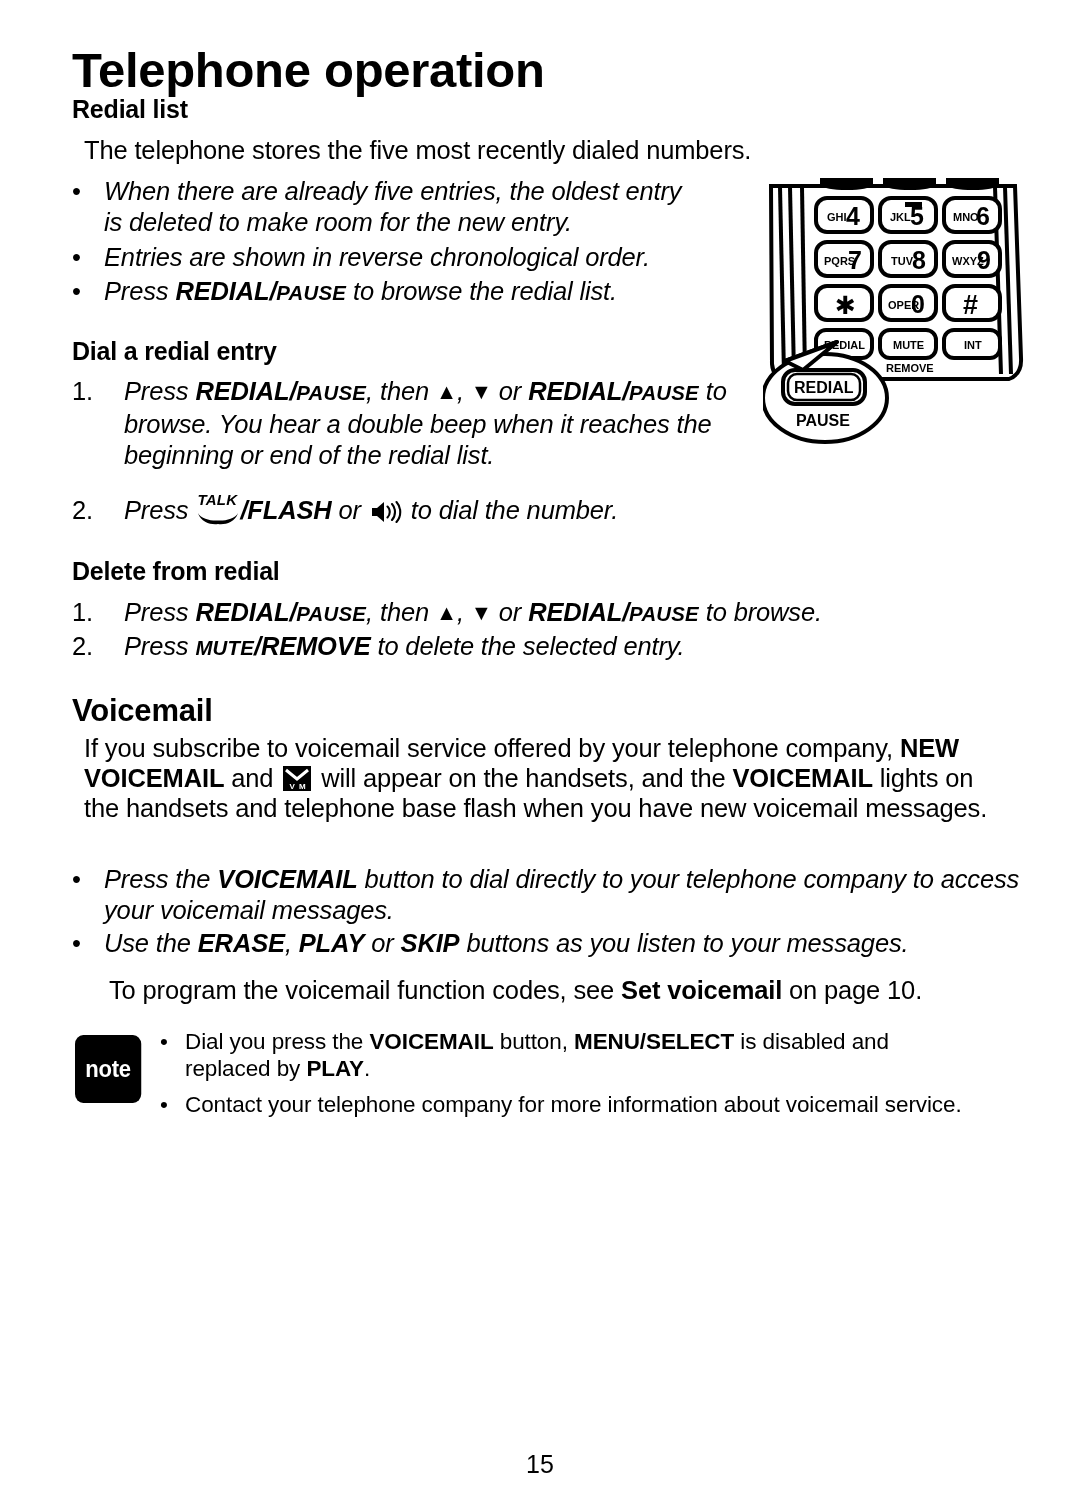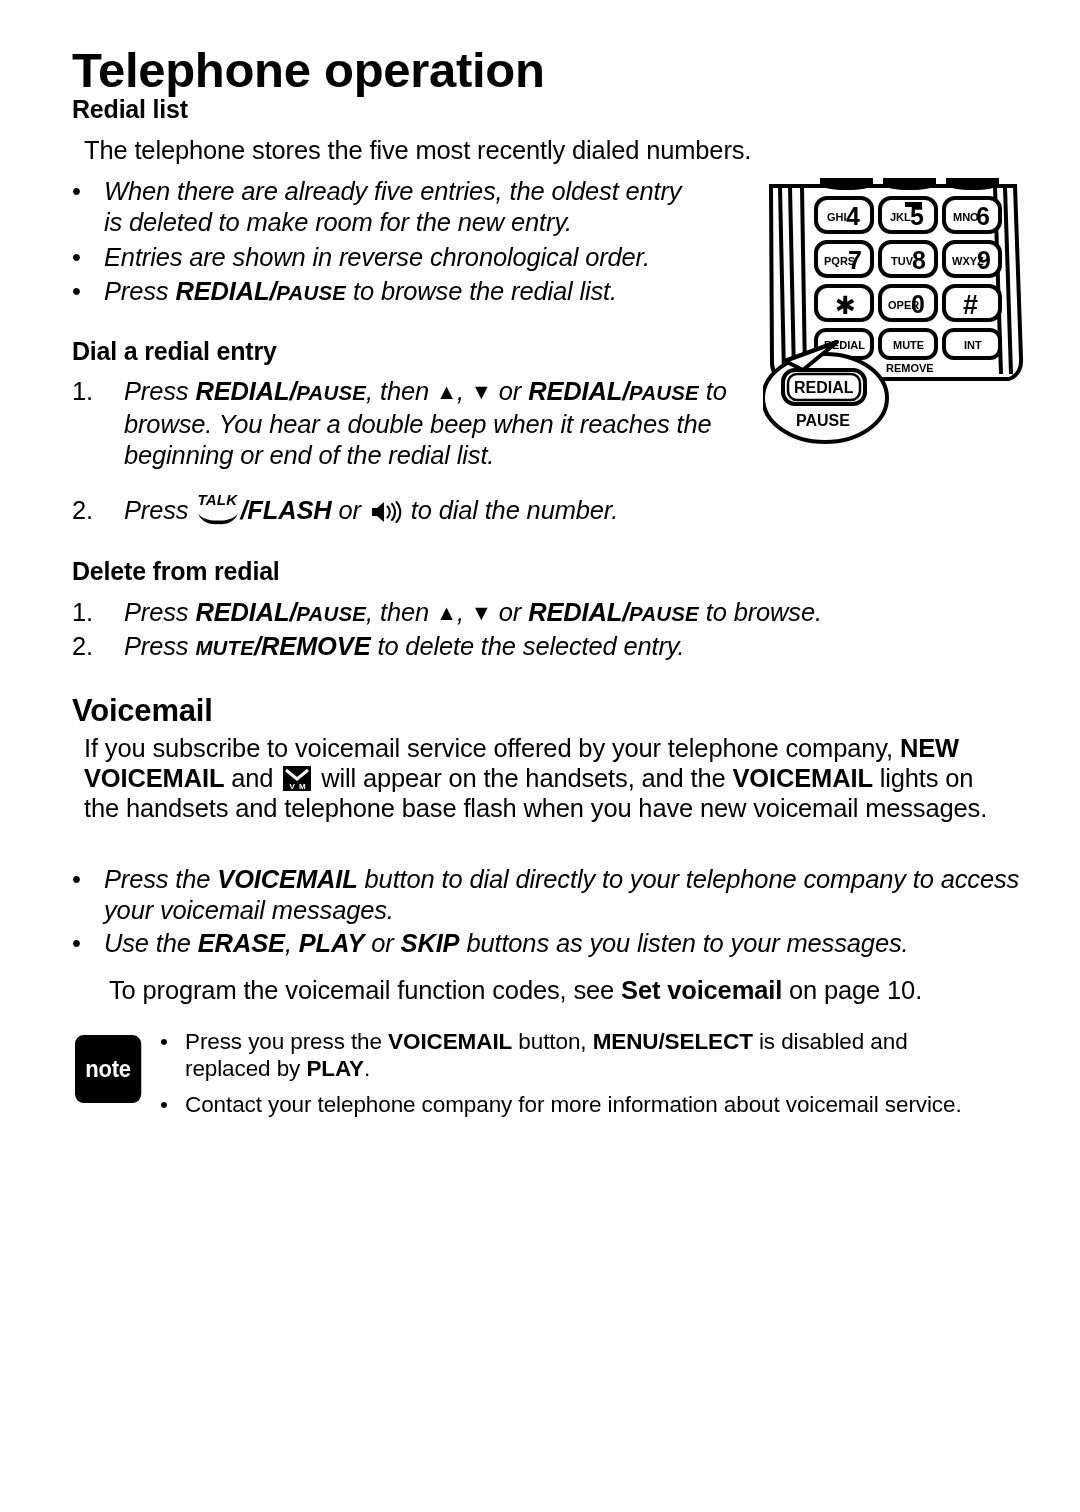--- a/index.html
+++ b/index.html
@@ -160,27 +160,28 @@
   </div>
 
   <div class="body" style="top:975px; width:940px;margin-left:25px;"><span>To program the voicemail function codes, see </span><b>Set voicemail</b><span> on page 10.</span></div>
 
   <div class="note-badge">
       <span>note</span>
     </div>
 
   <div class="note-list">
     <div class="note-item">
-      <span class="mark">•</span><span>Press you press the </span><b>VOICEMAIL</b><span> button, </span><b>MENU/SELECT</b><span> is disabled and replaced by </span><b>PLAY</b><span>.</span>
+      <span class="mark">•</span><span>Dial you press the </span><b>VOICEMAIL</b><span> button, </span><b>MENU/SELECT</b><span> is disabled and replaced by </span><b>PLAY</b><span>.</span>
     </div>
     <div class="note-item">
       <span class="mark">•</span><span>Contact your telephone company for more information about voicemail service.</span>
     </div>
   </div>
 
+  <div class="pageno">15</div>
 
   <div class="phone">
     <svg width="268" height="270" viewBox="0 0 268 270">
 
       <path d="M8 8 L252 8 L258 180 Q259 196 246 201 L22 201 Q10 199 9 186 Z" fill="none" stroke="#000" stroke-width="4"></path>
       <line x1="17" y1="9" x2="21" y2="196" stroke="#000" stroke-width="4"></line>
       <line x1="27" y1="9" x2="31" y2="196" stroke="#000" stroke-width="4"></line>
       <line x1="39" y1="9" x2="42" y2="196" stroke="#000" stroke-width="4"></line>
       <line x1="232" y1="9" x2="238" y2="196" stroke="#000" stroke-width="4"></line>
       <line x1="242" y1="9" x2="248" y2="196" stroke="#000" stroke-width="4"></line>

